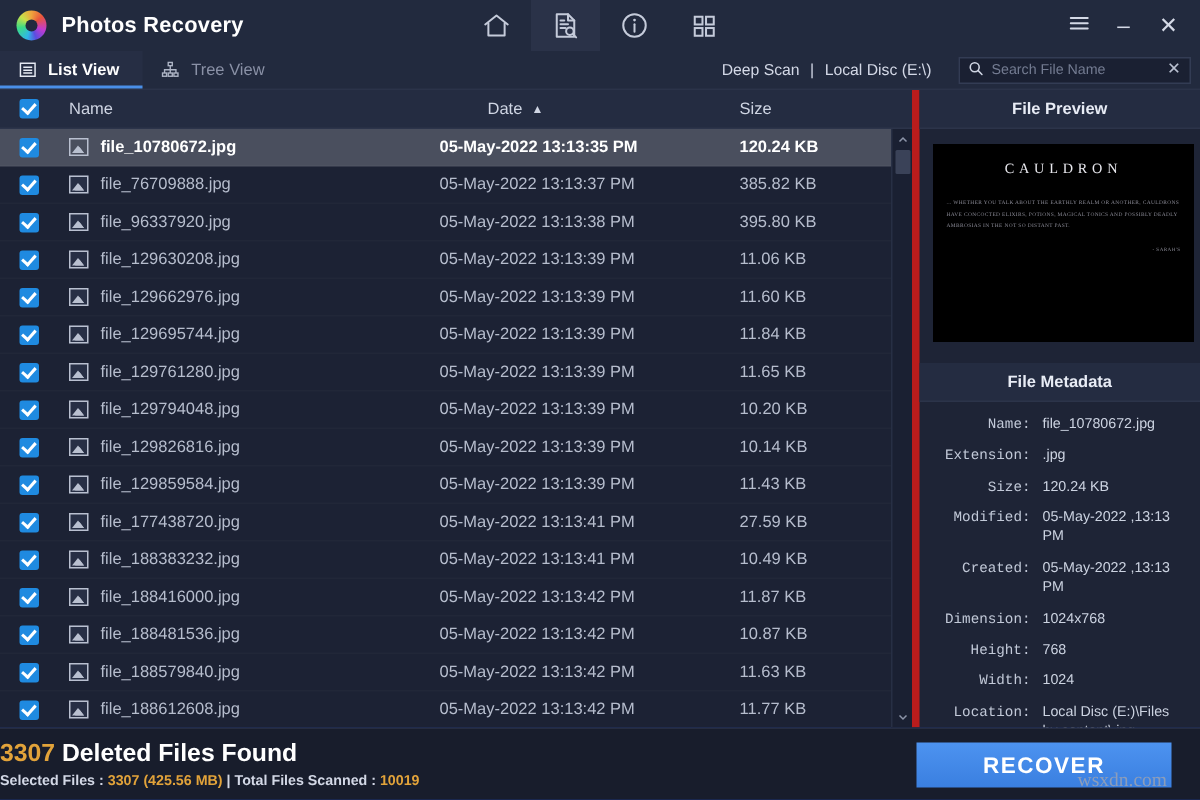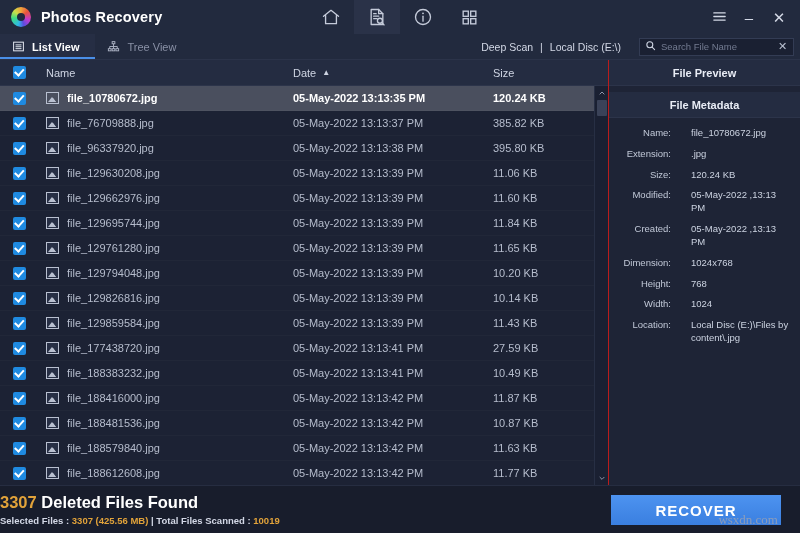--- a/index.html
+++ b/index.html
@@ -103,21 +103,21 @@
 
   .listpane { width: 608px; display: flex; flex-direction: column; min-width: 0;
               background: #1c2234; position: relative; }
   .list-header {
     height: 26px; flex: 0 0 26px; display: flex; align-items: center;
     background: #242c41; border-bottom: 1px solid #2c344a;
     color: #cfd5e3; font-size: 11px;
   }
   .col-chk { width: 38px; display: flex; justify-content: center; align-items: center; }
   .col-name { flex: 1; padding-left: 8px; }
-  .col-date { width: 200px; display: flex; align-items: center; gap: 6px; }
+  .col-date { width: 168px; display: flex; align-items: center; gap: 6px; }
   .col-size { width: 115px; }
   .sort-arrow { font-size: 8px; color: #cfd5e3; }
 
   .chk {
     width: 13px; height: 13px; border-radius: 2px;
     background: #1f8ae0; display: flex; align-items: center;
     justify-content: center; cursor: pointer;
   }
   .chk::after {
     content: ""; width: 4px; height: 7px;
@@ -165,21 +165,21 @@
   }
   .vs-track { flex: 1; width: 14px; position: relative; }
   .vs-thumb {
     position: absolute; top: 0; left: 2px; width: 10px; height: 16px;
     background: #3a4258; border-radius: 1px; cursor: pointer;
   }
 
   
   .rightpane {
     width: 192px; flex: 0 0 192px; background: #1e2436;
-    border-left: 1px solid #b91c1c; display: flex; flex-direction: column;
+    border-left: 5px solid #b91c1c; display: flex; flex-direction: column;
   }
   .pane-title {
     height: 26px; flex: 0 0 26px; display: flex; align-items: center;
     justify-content: center; background: #242c41;
     color: #e8ecf5; font-size: 11px; font-weight: bold;
     border-bottom: 1px solid #2c344a;
   }
   .preview-wrap { padding: 10px 9px 8px 9px; }
   .preview-img {
     width: 174px; height: 132px; background: #000000;
@@ -198,21 +198,21 @@
   .pv-sign {
     color: #8d8d99; font-size: 3.4px; text-align: right; margin-top: 9px;
     font-family: "Liberation Serif", serif; letter-spacing: .3px;
   }
   .meta-title { margin-top: 6px; }
   .meta-list { padding: 9px 8px 4px 4px; }
   .meta-row {
     display: flex; font-size: 9.5px; color: #c2c9d8;
     margin-bottom: 8px; line-height: 1.35;
   }
-  .meta-k { width: 78px; text-align: right; padding-right: 20px; color: #c2c9d8; }
+  .meta-k { width: 78px; text-align: right; padding-right: 8px; color: #c2c9d8; font-family: Liberation Mono, monospace; }
   .meta-v { flex: 1; color: #ccd3e1; }
 
   
   .footer {
     height: 48px; flex: 0 0 48px; background: #181d2c;
     display: flex; align-items: center; position: relative;
     border-top: 1px solid #262d41;
   }
   .foot-left { }
   .found-line {
@@ -544,20 +544,27 @@
           <svg width="8" height="8" viewBox="0 0 24 24" fill="none" stroke="currentColor" stroke-width="3">
               <path d="M5 9l7 7 7-7"></path>
             </svg>
         </div>
       </div>
     </div>
 
     <div class="rightpane">
       <div class="pane-title">File Preview</div>
 
+      <div class="preview-wrap">
+        <div class="preview-img">
+          <div class="pv-title">CAULDRON</div>
+          <div class="pv-body">... WHETHER YOU TALK ABOUT THE EARTHLY REALM OR ANOTHER, CAULDRONS HAVE CONCOCTED ELIXIRS, POTIONS, MAGICAL TONICS AND POSSIBLY DEADLY AMBROSIAS IN THE NOT SO DISTANT PAST.</div>
+          <div class="pv-sign">- SARAH'S</div>
+        </div>
+      </div>
 
       <div class="pane-title meta-title">File Metadata</div>
       <div class="meta-list" id="meta-container">
           <div class="meta-row">
             <div class="meta-k">Name:</div>
             <div class="meta-v">file_10780672.jpg</div>
           </div>
           <div class="meta-row">
             <div class="meta-k">Extension:</div>
             <div class="meta-v">.jpg</div>

